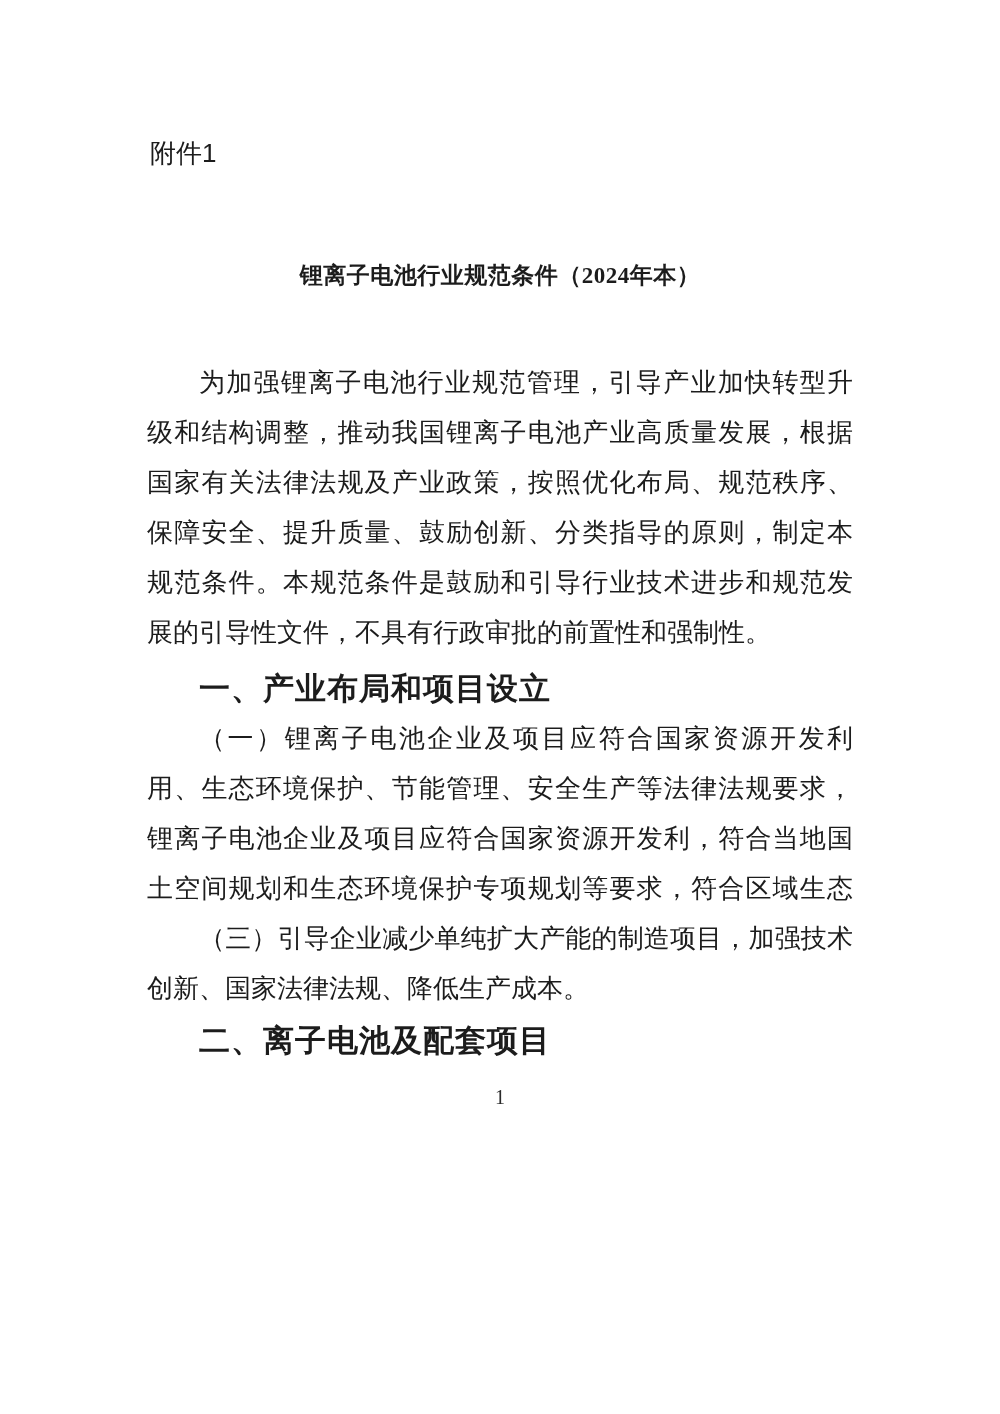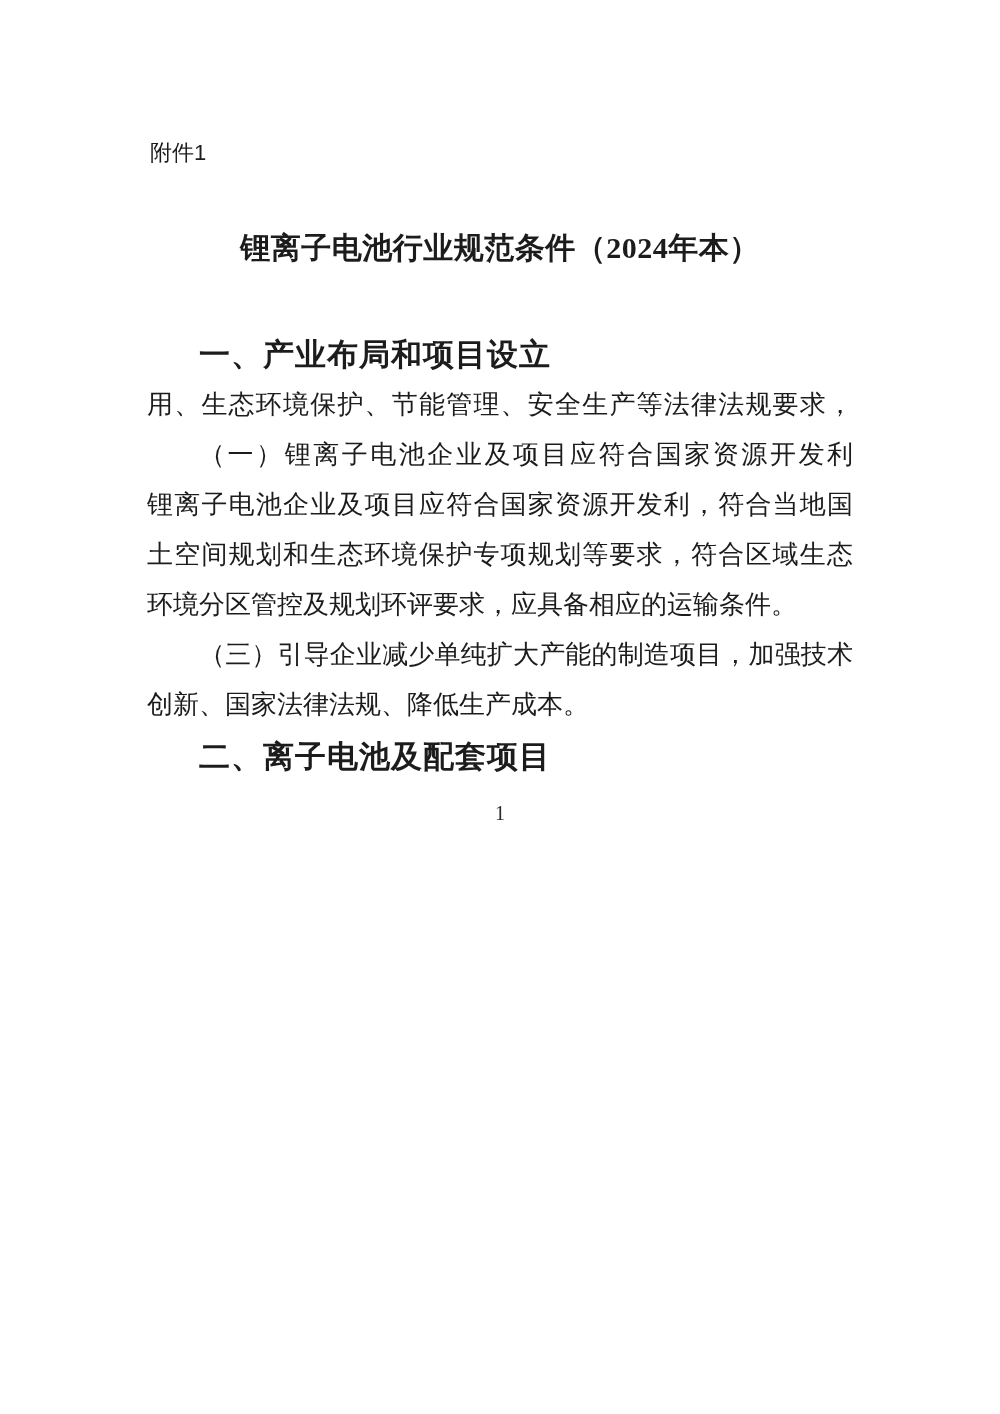--- a/index.html
+++ b/index.html
@@ -13,28 +13,28 @@
     height: 1414px;
     background: #ffffff;
     color: #1c1c1c;
     font-family: "Liberation Serif", "DejaVu Serif", serif;
     overflow: hidden;
   }
   .attachment {
     margin-left: 150px;
     padding-top: 136px;
     line-height: 34px;
-    font-size: 22px;
+    font-size: 26px;
     font-weight: 500;
     font-family: "Liberation Sans", "DejaVu Sans", sans-serif;
   }
   .doc-title {
-    margin-top: 56px;
+    margin-top: 84px;
     text-align: center;
-    font-size: 30px;
+    font-size: 23px;
     font-weight: bold;
     line-height: 44px;
     font-family: "Liberation Serif", "DejaVu Serif", serif;
     letter-spacing: 0.5px;
   }
   .content {
     margin: 60px 147px 0 147px;
     font-size: 26px;
   }
   .para { margin: 0; padding: 0; }
@@ -73,29 +73,36 @@
 <body>
 
 <div class="page">
 
   <div class="attachment">附件1</div>
 
   <h1 class="doc-title">锂离子电池行业规范条件（2024年本）</h1>
 
   <div class="content">
 
+    <div class="para">
+      <div class="line j indent">为加强锂离子电池行业规范管理，引导产业加快转型升</div>
+      <div class="line j">级和结构调整，推动我国锂离子电池产业高质量发展，根据</div>
+      <div class="line j">国家有关法律法规及产业政策，按照优化布局、规范秩序、</div>
+      <div class="line j">保障安全、提升质量、鼓励创新、分类指导的原则，制定本</div>
+      <div class="line j">规范条件。本规范条件是鼓励和引导行业技术进步和规范发</div>
+      <div class="line">展的引导性文件，不具有行政审批的前置性和强制性。</div>
+    </div>
 
     <div class="heading heading-1">一、产业布局和项目设立</div>
 
     <div class="para">
+      <div class="line j indent">（一）锂离子电池企业及项目应符合国家资源开发利</div>
       <div class="line j">用、生态环境保护、节能管理、安全生产等法律法规要求，</div>
-      <div class="line j indent">（一）锂离子电池企业及项目应符合国家资源开发利</div>
       <div class="line j">锂离子电池企业及项目应符合国家资源开发利，符合当地国</div>
       <div class="line j">土空间规划和生态环境保护专项规划等要求，符合区域生态</div>
-      <div class="line">环境分区管控及规划环评要求，应具备相应的运输条件。</div>
     </div>
 
 
     <div class="para">
       <div class="line j indent">（三）引导企业减少单纯扩大产能的制造项目，加强技术</div>
       <div class="line">创新、国家法律法规、降低生产成本。</div>
     </div>
 
     <div class="heading heading-2">二、离子电池及配套项目</div>
 

